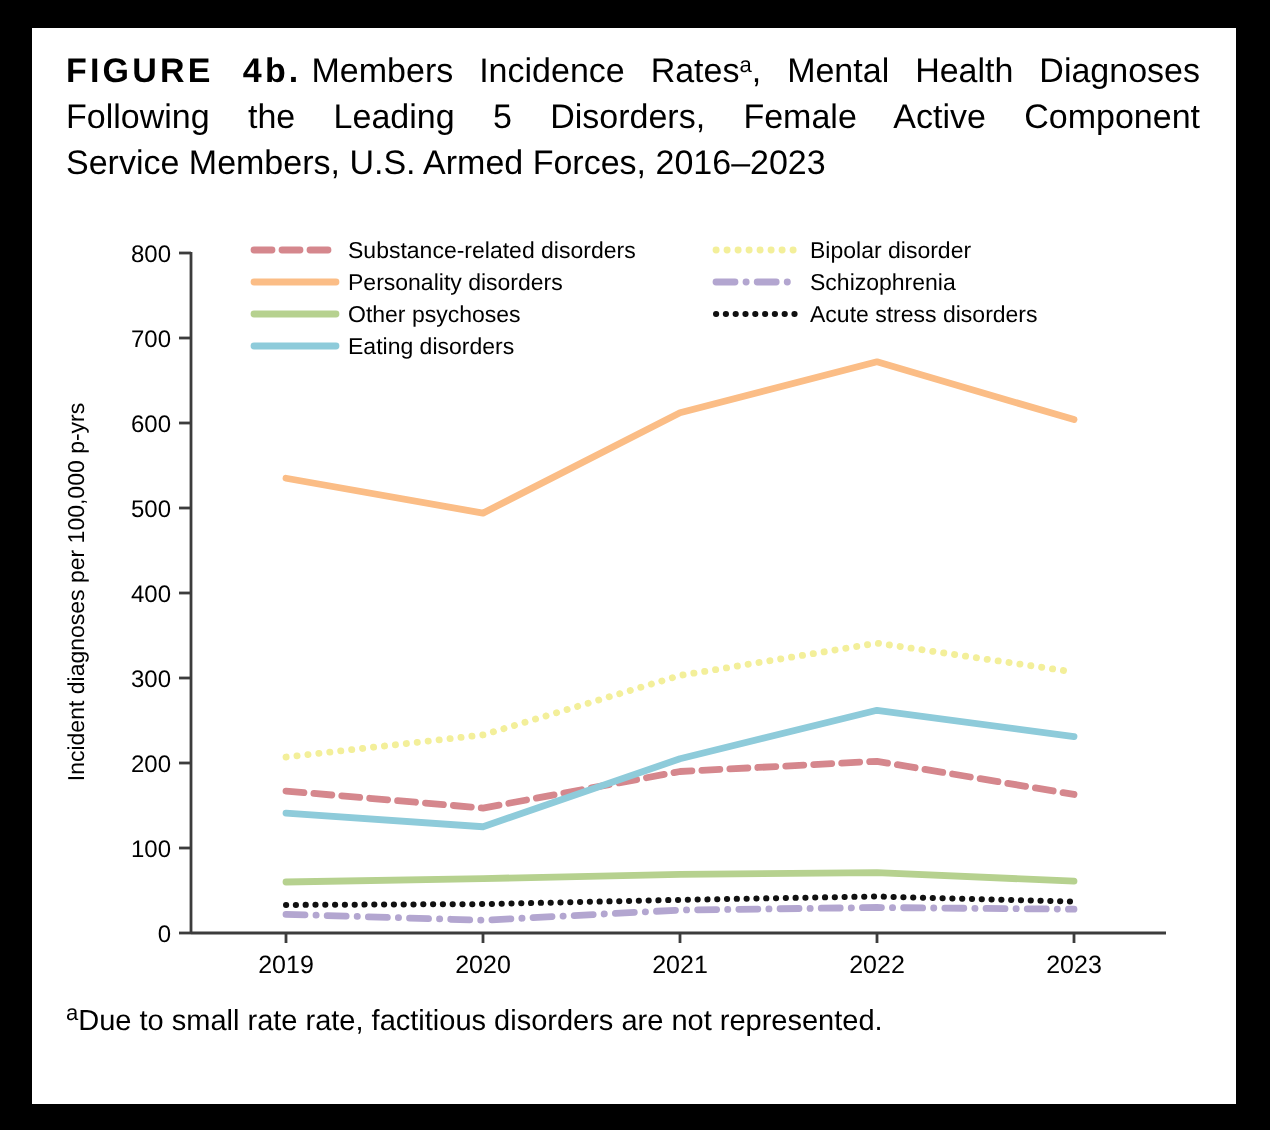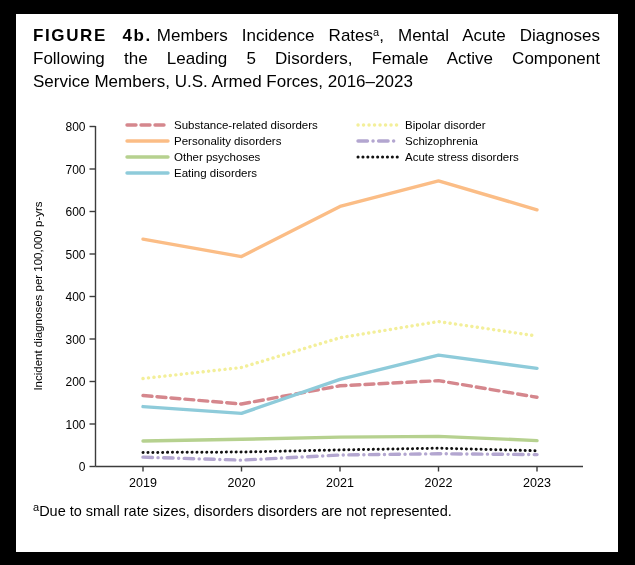--- a/index.html
+++ b/index.html
@@ -22,21 +22,21 @@
   .chart-wrap { position:relative; margin-top:13px; width:602px; height:386px; }
   svg text { font-family:"Liberation Sans", sans-serif; fill:#000; }
   .footnote { margin:11px 17px 0 17px; font-size:14.5px; color:#000; }
 </style>
 </head>
 <body>
 
 <div class="frame">
 
   <div class="title-block">
-    <p class="title-line"><span class="fig-label">FIGURE 4b.</span><span>Members Incidence Rates</span><sup>a</sup><span>, Mental Acute Diagnoses</span></p>
+    <p class="title-line"><span class="fig-label">FIGURE 4b.</span><span>Members Incidence Rates</span><sup>a</sup><span>, Mental Health Diagnoses</span></p>
     <p class="title-line">Following the Leading 5 Disorders, Female Active Component</p>
     <p class="title-line last">Service Members, U.S. Armed Forces, 2016–2023</p>
   </div>
 
   <div class="chart-wrap">
     <svg id="chart-svg" width="602" height="386" viewBox="0 0 602 386">
         <line x1="79.5" y1="20" x2="79.5" y2="360.5" stroke="#3c3c3c" stroke-width="1.4"></line>
         <line x1="79.5" y1="360.5" x2="567" y2="360.5" stroke="#3c3c3c" stroke-width="1.4"></line>
         <line x1="73.5" y1="360.5" x2="79.5" y2="360.5" stroke="#3c3c3c" stroke-width="1.4"></line>
         <text x="69.5" y="365" text-anchor="end" font-size="12">0</text>
@@ -84,15 +84,15 @@
         <text x="158" y="71" font-size="11.5">Eating disorders</text>
         <line x1="342" y1="19" x2="383" y2="19" stroke="#f3ef9a" stroke-width="3.4" stroke-linecap="round" stroke-dasharray="0.1 5.4"></line>
         <text x="389" y="23" font-size="11.5">Bipolar disorder</text>
         <line x1="342" y1="35" x2="383" y2="35" stroke="#b3a6d0" stroke-width="3.4" stroke-linecap="round" stroke-dasharray="9.5 5.5 0.1 5.5"></line>
         <text x="389" y="39" font-size="11.5">Schizophrenia</text>
         <line x1="342" y1="51" x2="383" y2="51" stroke="#111111" stroke-width="3" stroke-linecap="round" stroke-dasharray="0.1 4.8"></line>
         <text x="389" y="55" font-size="11.5">Acute stress disorders</text>
       </svg>
   </div>
 
-  <p class="footnote"><sup>a</sup><span>Due to small rate sizes, disorders disorders are not represented.</span></p>
+  <p class="footnote"><sup>a</sup><span>Due to small rate rate, factitious disorders are not represented.</span></p>
 
 </div>
 
 </body></html>

